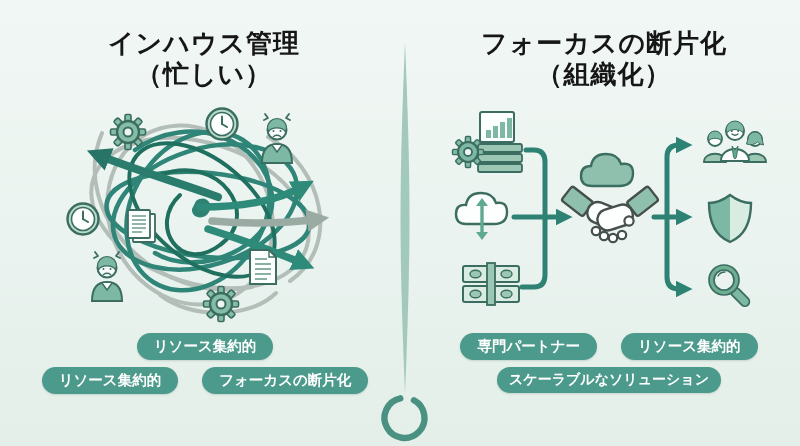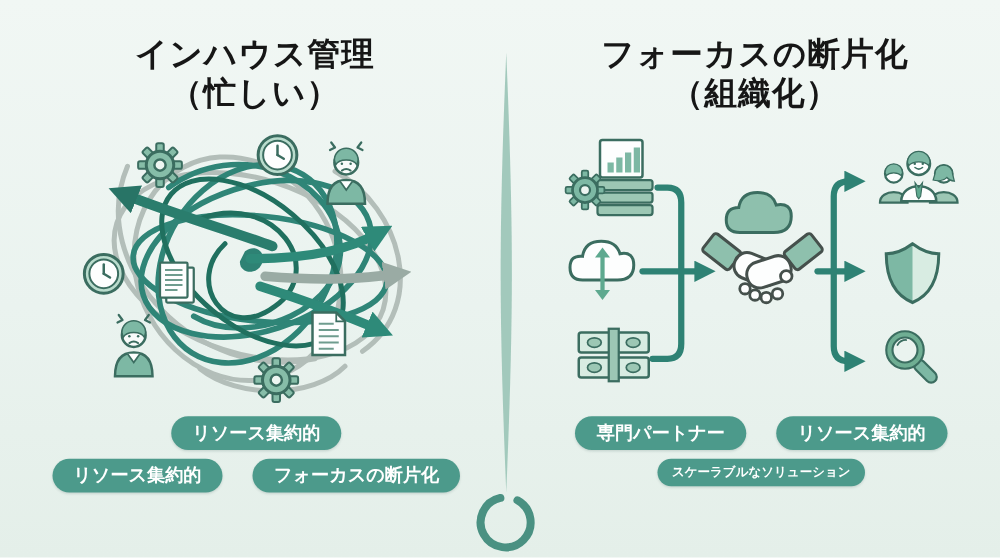--- a/index.html
+++ b/index.html
@@ -21,21 +21,21 @@
   #divider{position:absolute;left:398px;top:42px;}
   .tag-rows{position:absolute;display:flex;flex-direction:column;gap:7px;align-items:center;}
   #left-tags{left:36px;top:333px;width:338px;}
   #right-tags{left:434px;top:333px;width:350px;}
   .tag-row{display:flex;gap:24px;justify-content:center;align-items:center;}
   .pill{
     background:#4c9a8b;color:#ffffff;font-weight:700;font-size:14.5px;
     padding:4px 17px;border-radius:15px;white-space:nowrap;text-align:center;
     box-shadow:0 1px 2px rgba(40,80,70,0.18);
   }
-  .pill.small{font-size:10px;padding:4px 12px;}
+  .pill.small{font-size:14px;padding:4px 12px;}
   .pill.wide{min-width:96px;}
   #logo{position:absolute;left:376px;top:389px;}
 </style>
 </head>
 <body>
 
 <div id="stage">
 
   <div class="panel-title" id="left-title">
     <div>インハウス管理</div>

